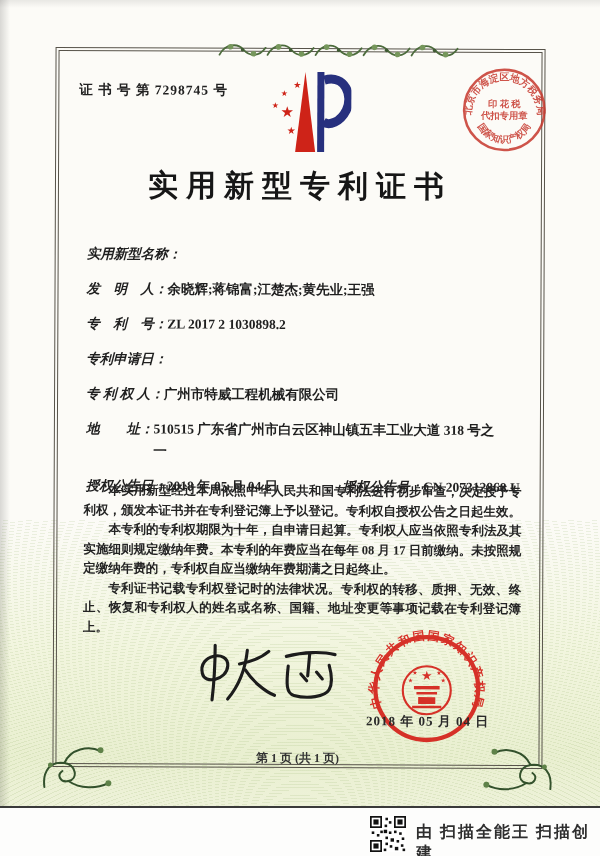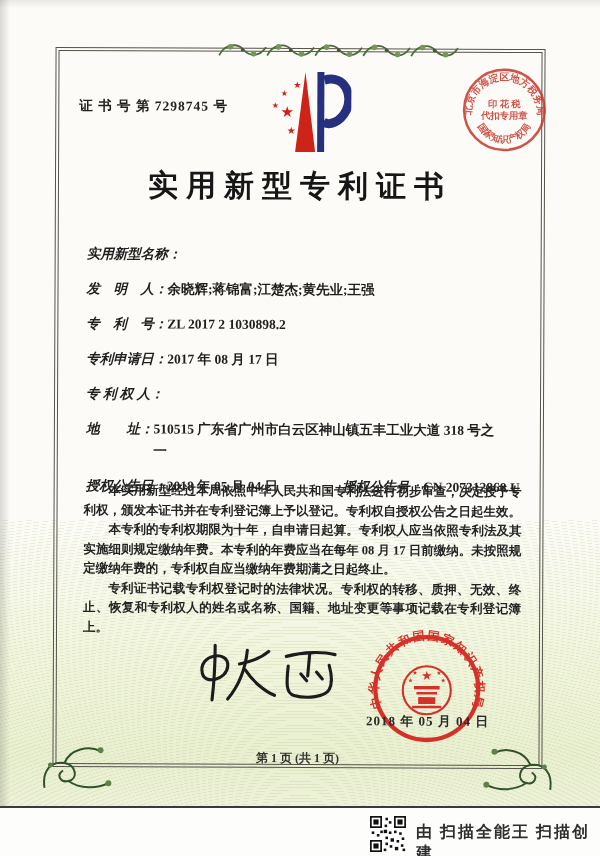--- a/index.html
+++ b/index.html
@@ -11,21 +11,21 @@
   .top-shade{position:absolute;left:0;top:0;width:100%;height:8px;
       background:linear-gradient(to bottom,rgba(0,0,0,.08),rgba(0,0,0,0));}
   .waves{position:absolute;left:0;top:520px;width:100%;height:288px;
       background:
        repeating-radial-gradient(ellipse 900px 360px at 50% 125%,
          rgba(130,165,85,.14) 0 1.5px, rgba(130,165,85,0) 1.5px 7px),
        linear-gradient(to bottom, rgba(244,247,226,0) 0%, rgba(238,243,213,.75) 45%, #e9efd0 82%, #eef2d9 100%);}
   .certificate{position:absolute;left:54px;top:48px;width:490px;height:720px;
       border:4px double #57534a;box-sizing:border-box;transform:rotate(.25deg);}
   .cert-no{position:absolute;left:20px;top:30px;font-size:13.5px;font-weight:700;
-      letter-spacing:1px;color:#222;margin-top:16px;}
+      letter-spacing:1px;color:#222;}
   .logo{position:absolute;left:208px;top:16px;width:84px;height:90px;}
   .tax-seal{position:absolute;left:398px;top:10px;width:94px;height:94px;opacity:.85;}
   .title{position:absolute;left:0;top:114px;width:100%;text-align:center;
       font-size:30px;font-weight:700;letter-spacing:8px;color:#161616;}
   .fields{position:absolute;left:28px;top:192px;width:434px;font-size:13.5px;
       font-weight:600;color:#1f1f1f;}
   .frow{display:flex;margin-bottom:13px;line-height:22px;}
   .frow .lab{white-space:pre;font-style:italic;}
   .frow .val{white-space:pre-line;}
   .grant-row{display:flex;justify-content:space-between;}
@@ -115,24 +115,24 @@
     <div class="frow">
       <span class="lab">发　明　人：</span>
       <span class="val">余晓辉;蒋锦富;江楚杰;黄先业;王强</span>
     </div>
     <div class="frow">
       <span class="lab">专　利　号：</span>
       <span class="val">ZL 2017 2 1030898.2</span>
     </div>
     <div class="frow">
       <span class="lab">专利申请日：</span>
-      <span class="val">2017 年 08 月 17 日</span>
     </div>
     <div class="frow">
       <span class="lab">专 利 权 人：</span>
+      <span class="val">广州市特威工程机械有限公司</span>
     </div>
     <div class="frow">
       <span class="lab">地　　址：</span>
       <span class="val" style="width:352px">510515 广东省广州市白云区神山镇五丰工业大道 318 号之
 一</span>
     </div>
     <div class="frow grant-row">
       <span class="half">
         <span class="lab">授权公告日：</span>
         <span class="val">2018 年 05 月 04 日</span>

